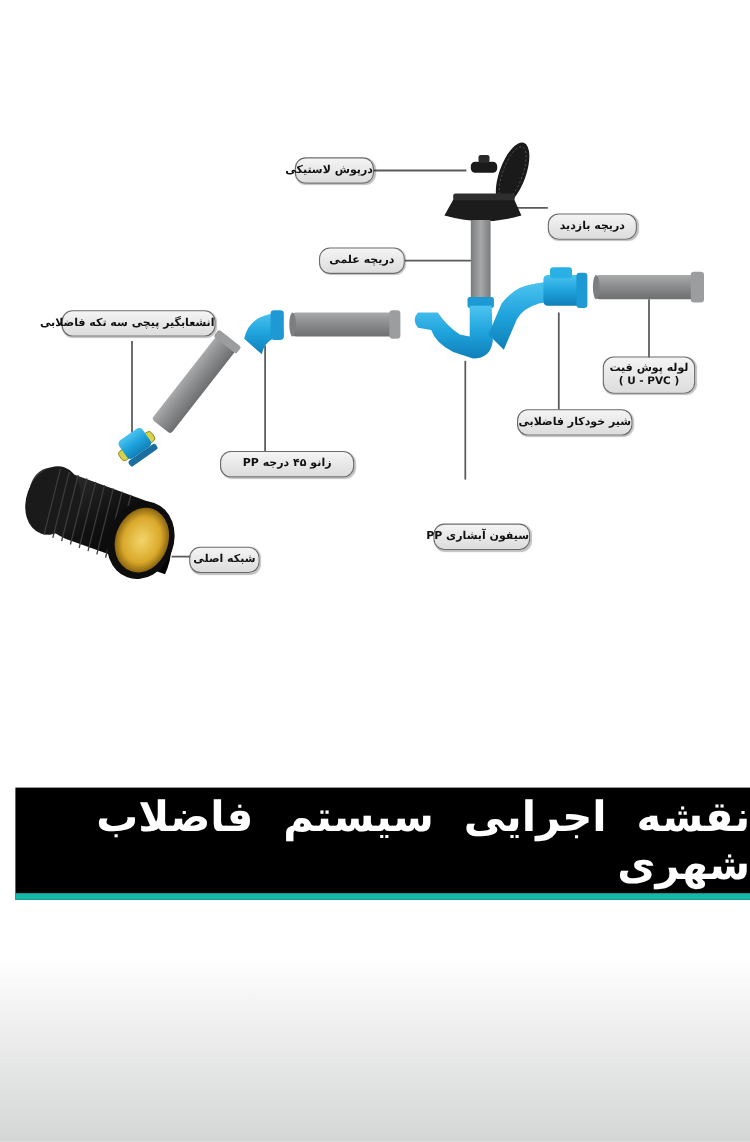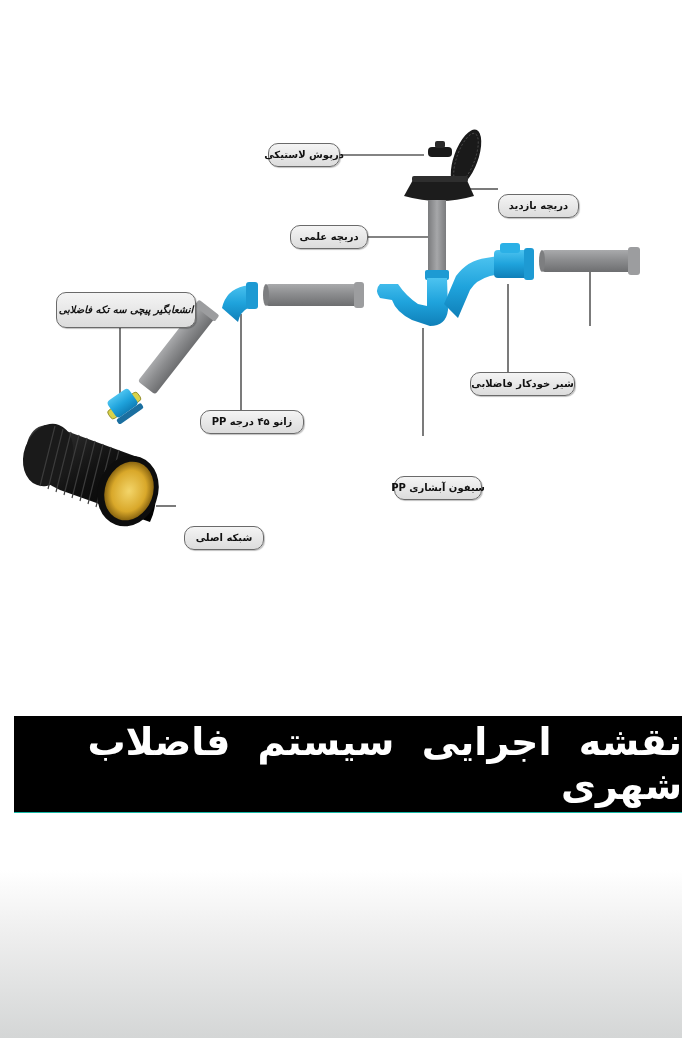--- a/index.html
+++ b/index.html
@@ -14,30 +14,30 @@
       background: linear-gradient(to bottom, #f4f4f4, #dcdcdc);
       border: 1.5px solid #6a6a6a;
       border-radius: 10px;
       box-shadow: 1px 1px 1px rgba(0,0,0,0.25);
       color: #111;
       font-weight: bold;
       font-size: 10px;
       line-height: 12px;
       text-align: center;
       direction: rtl;
-      display: flex; align-items: center; justify-content: center;
+      display: flex; justify-content: center;
       flex-direction: column;
       box-sizing: border-box;
       white-space: nowrap;
     }
     .pill .sub { direction: ltr; font-size: 9.5px; }
     #banner {
       position: absolute; left: 14px; top: 716px; width: 668px; height: 96px;
       background: #000;
-      border-bottom: 1px solid #14b8a6;
+      border-bottom: 6px solid #14b8a6;
       display: flex; align-items: center; justify-content: center;
     }
     #banner-title {
       color: #fff; font-size: 38px; font-weight: bold; direction: rtl;
       font-family: "DejaVu Sans", sans-serif; letter-spacing: 1px; word-spacing: 14px;
     }
   </style>
 </head>
 <body>
 
@@ -162,37 +162,41 @@
     </div>
 
   <div class="pill" style="left:498px; top:194px; width:81px; height:24px;">
       <span>دریچه بازدید</span>
     </div>
 
   <div class="pill" style="left:290px; top:225px; width:78px; height:24px;">
       <span>دریچه علمی</span>
     </div>
 
-  <div class="pill" style="left:56px; top:292px; width:140px; height:36px;font-style:italic;">
+  <div class="pill" style="left:56px; top:282px; width:140px; height:24px;">
       <span>انشعابگیر پیچی سه تکه فاضلابی</span>
     </div>
 
+  <div class="pill" style="left:548px; top:324px; width:84px; height:34px;">
+    <span>لوله پوش فیت</span>
+    <span class="sub">( U - PVC )</span>
+  </div>
 
   <div class="pill" style="left:470px; top:372px; width:105px; height:24px;">
       <span>شیر خودکار فاضلابی</span>
     </div>
 
-  <div class="pill" style="left:200px; top:410px; width:104px; height:24px;">
+  <div class="pill" style="left:200px; top:410px; width:122px; height:24px;">
       <span>زانو ۴۵ درجه PP</span>
     </div>
 
   <div class="pill" style="left:394px; top:440px; width:88px; height:24px;margin-top:36px;">
       <span>سیفون آبشاری PP</span>
     </div>
 
-  <div class="pill" style="left:184px; top:497px; width:80px; height:24px;margin-top:29px;">
+  <div class="pill" style="left:172px; top:497px; width:64px; height:24px;">
       <span>شبکه اصلی</span>
     </div>
 </div>
 
 <div id="banner">
   <span id="banner-title">نقشه اجرایی سیستم فاضلاب شهری</span>
 </div>
 
 </body></html>

